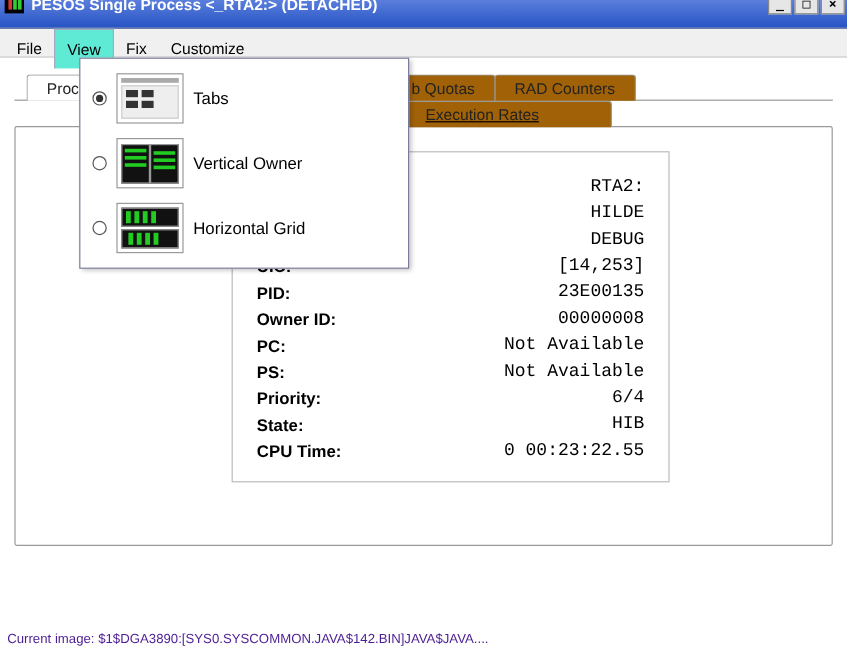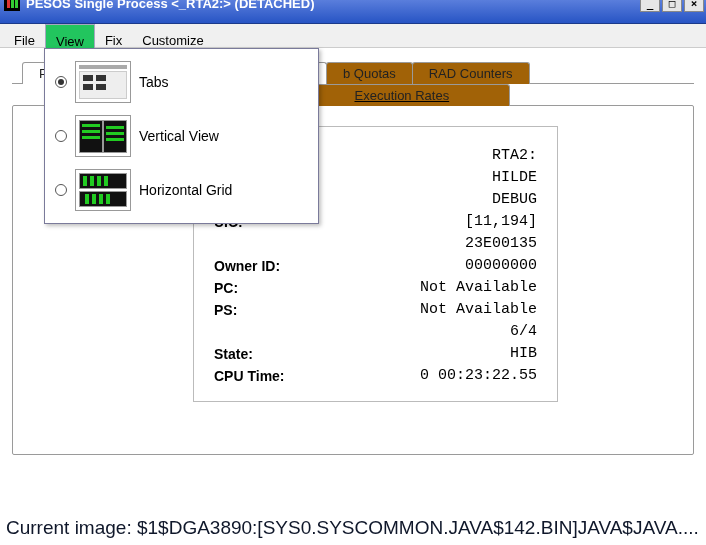--- a/index.html
+++ b/index.html
@@ -68,21 +68,21 @@
     padding: 0 4px;
   }
   .menu-item {
     padding: 16px 10px;
     display: flex;
     align-items: center;
     color: #000;
     cursor: default;
   }
   .menu-item.active {
-    background: #22c55e;
+    background: #5eead4;
     border: 1px solid #a5a8c0;
     border-bottom: none;
   }
   .content-area {
     position: relative;
     padding: 14px 12px 4px 12px;
   }
   .tab-row {
     position: relative;
   }
@@ -153,28 +153,28 @@
   }
   .info-value {
     flex: 1;
     text-align: right;
     white-space: pre;
   }
   .statusbar {
     position: absolute;
     left: 0; right: 0; bottom: 6px;
     padding: 0 6px;
-    font-size: 19px;
-    color: #0f172a;
+    font-size: 11px;
+    color: #4c1d95;
     white-space: nowrap;
     overflow: hidden;
   }
   .dropdown {
     position: absolute;
-    left: 44px; top: 48px;
+    left: 66px; top: 48px;
     width: 275px;
     background: #fff;
     border: 1px solid #7a7a9a;
     box-shadow: 2px 2px 4px rgba(0,0,0,0.25);
     padding: 6px 6px;
     z-index: 50;
   }
   .dd-option {
     display: flex;
     align-items: center;
@@ -267,38 +267,40 @@
         <div class="info-row">
           <div class="info-label"></div>
           <div class="info-value">HILDE</div>
         </div>
         <div class="info-row">
           <div class="info-label">Account:</div>
           <div class="info-value">DEBUG</div>
         </div>
         <div class="info-row">
           <div class="info-label">UIC:</div>
-          <div class="info-value">[11,194]</div>
-        </div>
-        <div class="info-row">
+          <div class="info-value">[14,253]</div>
+        </div>
+        <div class="info-row">
+          <div class="info-label">PID:</div>
           <div class="info-value">23E00135</div>
         </div>
         <div class="info-row">
           <div class="info-label">Owner ID:</div>
-          <div class="info-value">00000000</div>
+          <div class="info-value">00000008</div>
         </div>
         <div class="info-row">
           <div class="info-label">PC:</div>
           <div class="info-value">Not Available</div>
         </div>
         <div class="info-row">
           <div class="info-label">PS:</div>
           <div class="info-value">Not Available</div>
         </div>
         <div class="info-row">
+          <div class="info-label">Priority:</div>
           <div class="info-value">6/4</div>
         </div>
         <div class="info-row">
           <div class="info-label">State:</div>
           <div class="info-value">HIB</div>
         </div>
         <div class="info-row">
           <div class="info-label">CPU Time:</div>
           <div class="info-value">0 00:23:22.55</div>
         </div>
@@ -334,21 +336,21 @@
           <div class="bar" style="top:3px"></div>
           <div class="bar" style="top:9px"></div>
           <div class="bar" style="top:15px"></div>
         </div>
       <div class="col r">
           <div class="bar" style="top:5px"></div>
           <div class="bar" style="top:11px"></div>
           <div class="bar" style="top:17px"></div>
         </div>
     </div>
-    <div class="dd-label">Vertical View</div>
+    <div class="dd-label">Vertical Owner</div>
   </div>
   <div class="dd-option">
     <div class="radio"></div>
     <div class="thumb thumb-hgrid">
       <div class="rowb t">
           <div class="bar" style="left:3px"></div>
           <div class="bar" style="left:10px"></div>
           <div class="bar" style="left:17px"></div>
           <div class="bar" style="left:24px"></div>
         </div>

